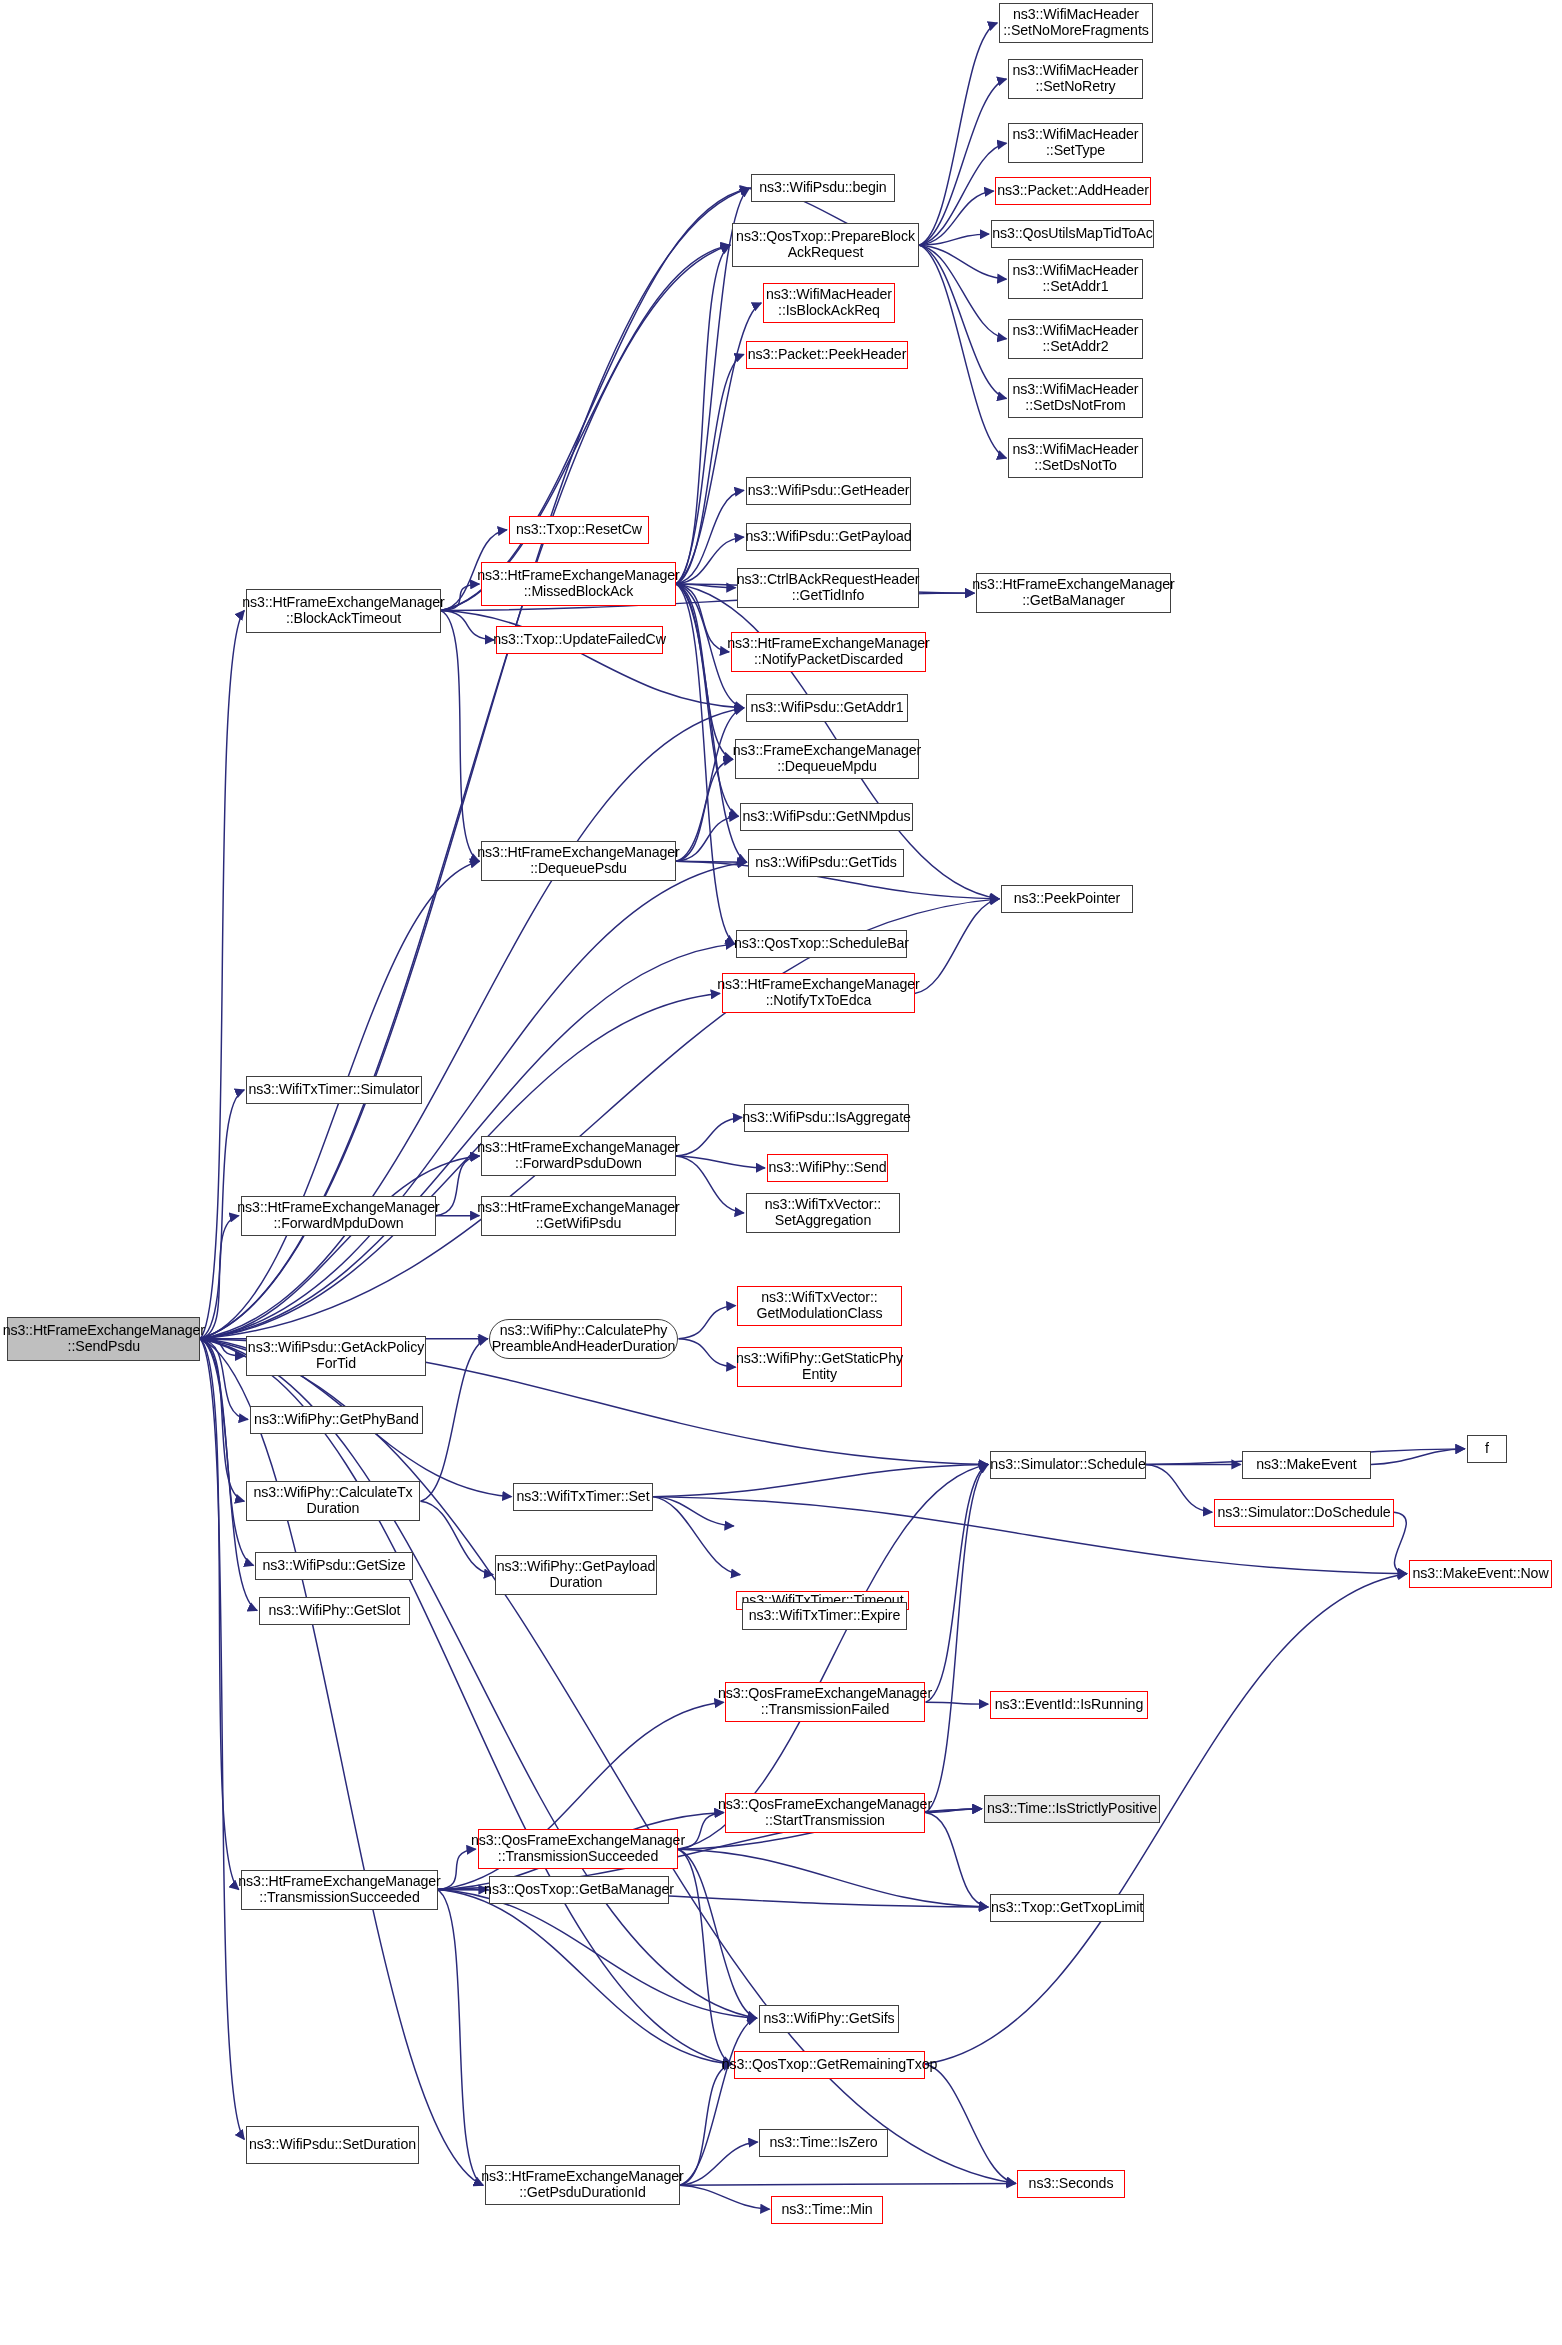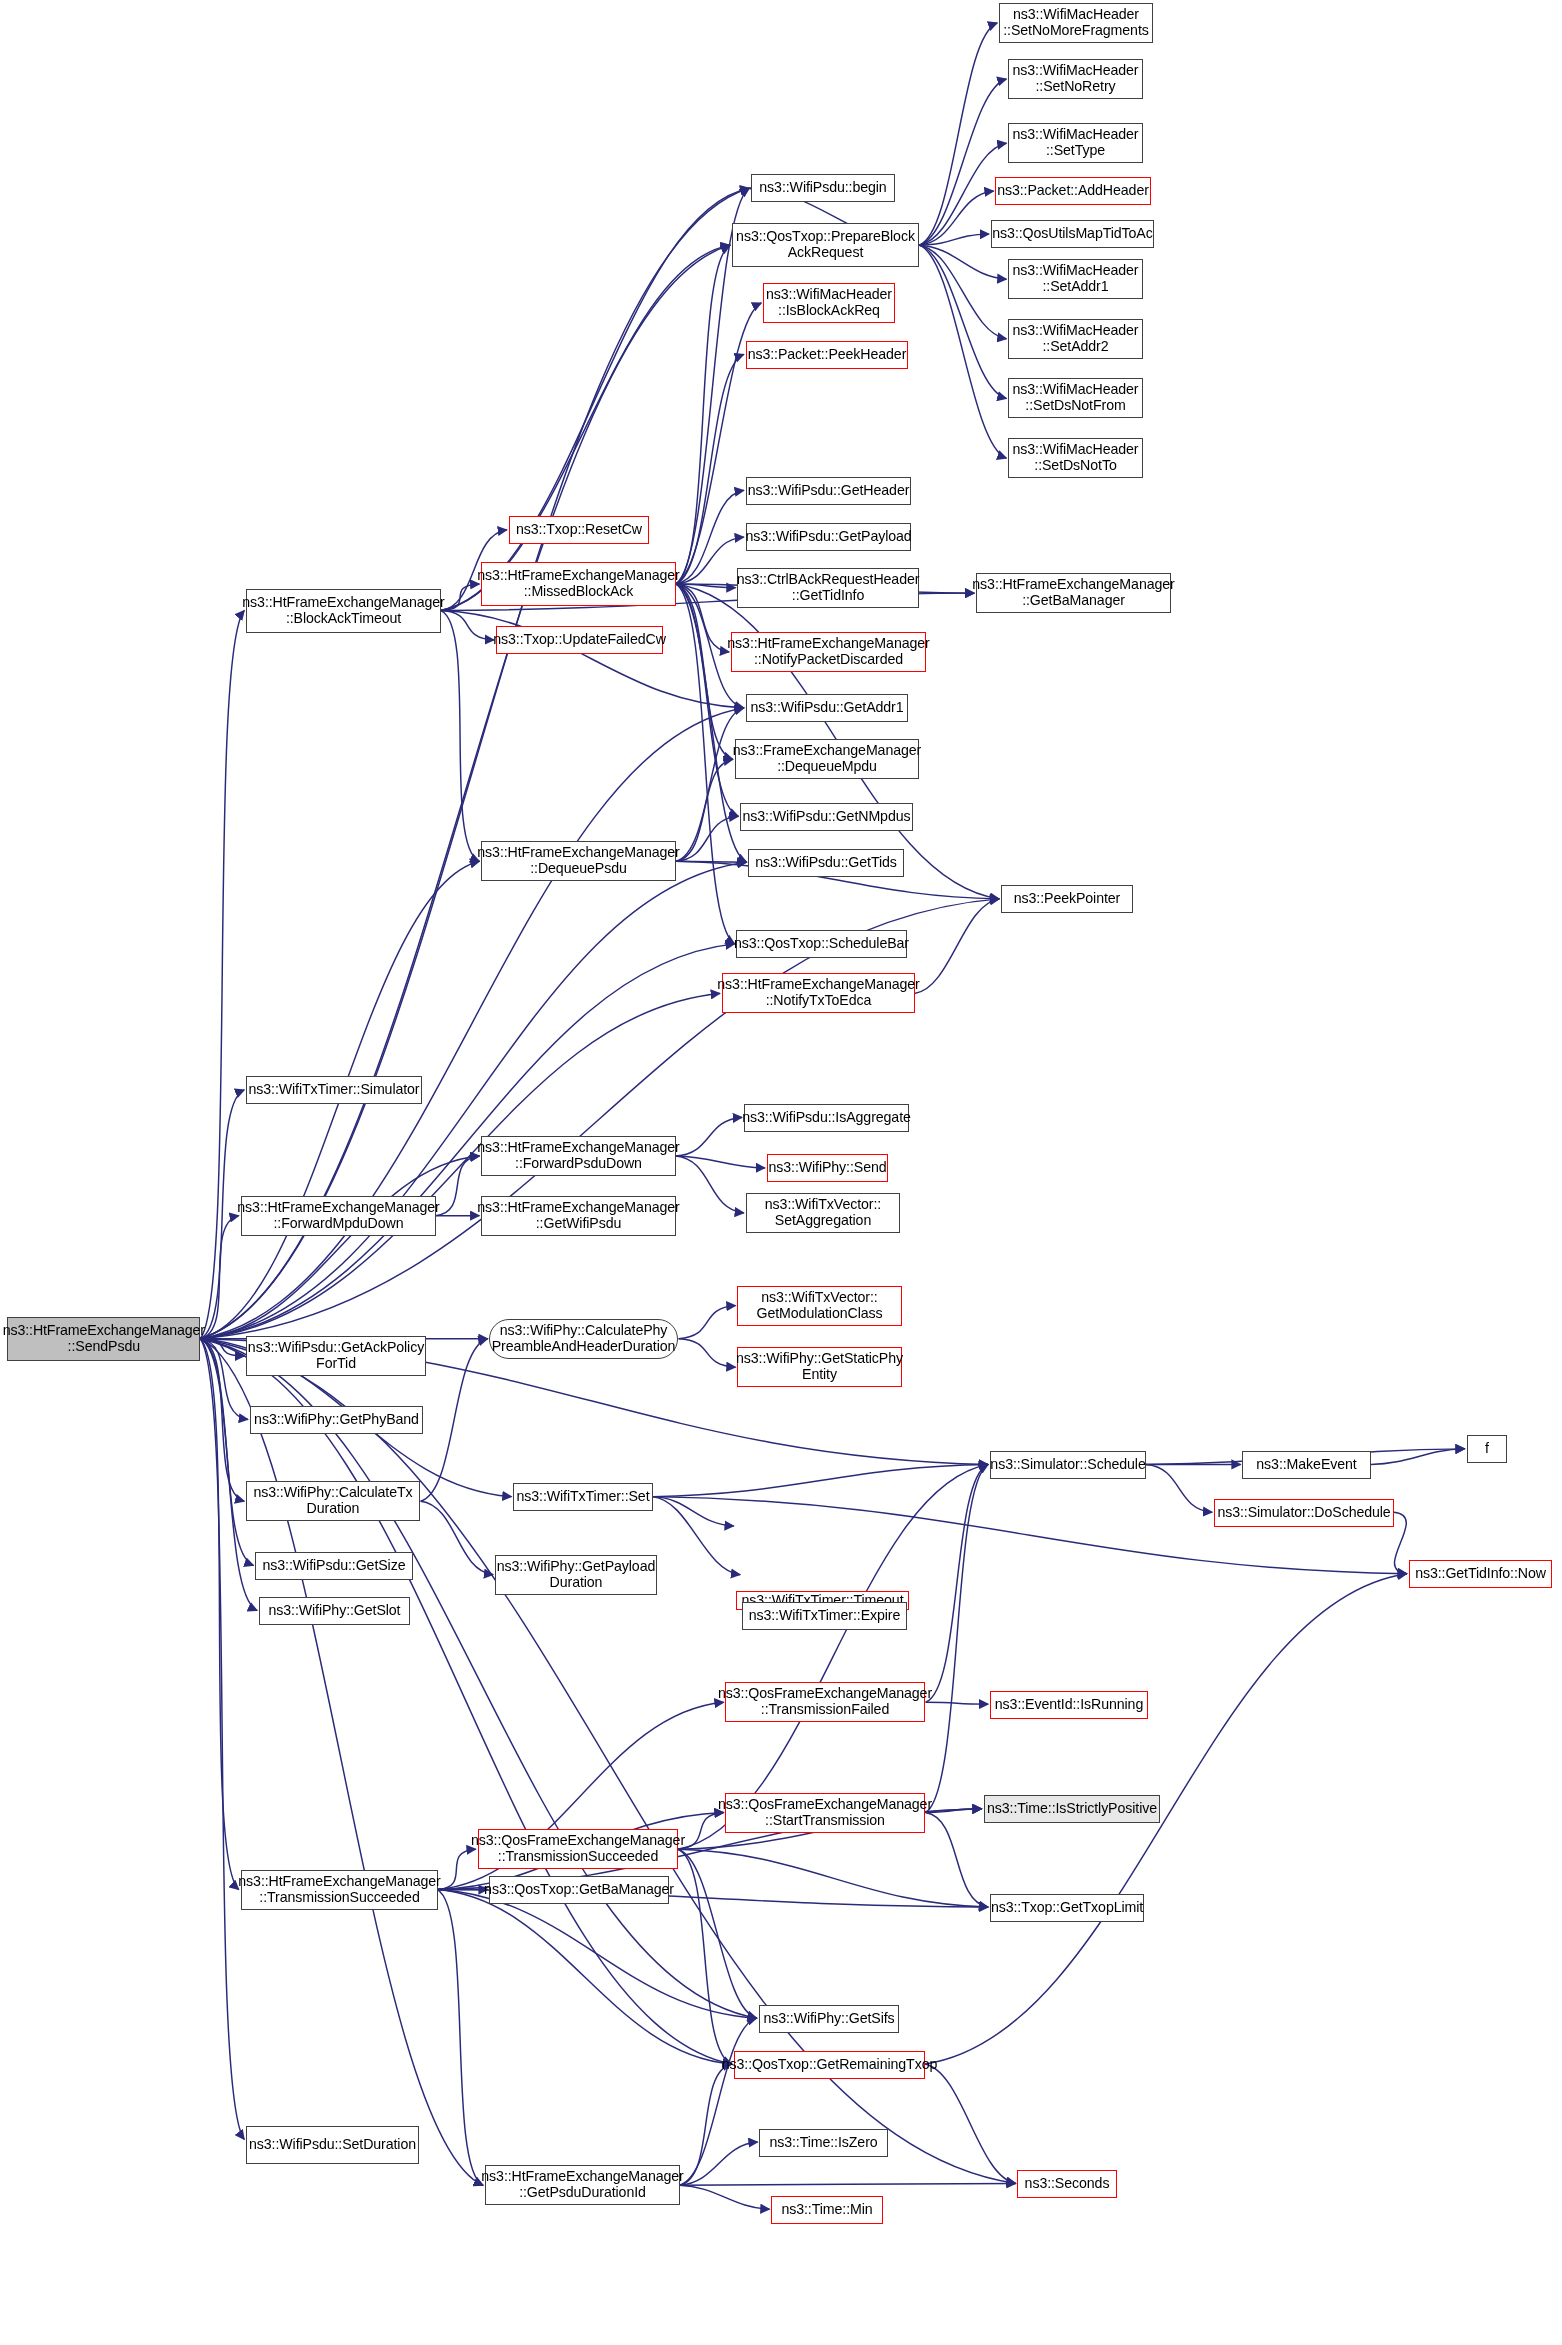--- a/index.html
+++ b/index.html
@@ -239,21 +239,21 @@
 PreambleAndHeaderDuration</div>
       <div class="node" style="left: 250px; top: 1406px; width: 173px; height: 27.5px;">ns3::WifiPhy::GetPhyBand</div>
       <div class="node" style="left: 990px; top: 1451px; width: 156px; height: 27.5px;">ns3::Simulator::Schedule</div>
       <div class="node" style="left: 1242px; top: 1451px; width: 129px; height: 27.5px;">ns3::MakeEvent</div>
       <div class="node" style="left: 1467px; top: 1435px; width: 40px; height: 27.5px;">f</div>
       <div class="node red" style="left: 1214px; top: 1499px; width: 180px; height: 27.5px;">ns3::Simulator::DoSchedule</div>
       <div class="node" style="left: 246px; top: 1481px; width: 174px; height: 40px;">ns3::WifiPhy::CalculateTx
 Duration</div>
       <div class="node" style="left: 513px; top: 1483px; width: 140px; height: 27.5px;">ns3::WifiTxTimer::Set</div>
       <div class="node red" style="left: 736px; top: 1591px; width: 173px; height: 19px;">ns3::WifiTxTimer::Timeout</div>
-      <div class="node red" style="left: 1409px; top: 1560px; width: 143px; height: 27.5px;">ns3::GetTidInfo::Now</div>
+      <div class="node red" style="left: 1409px; top: 1560px; width: 143px; height: 27.5px;">ns3::MakeEvent::Now</div>
       <div class="node" style="left: 255px; top: 1552px; width: 158px; height: 27.5px;">ns3::WifiPsdu::GetSize</div>
       <div class="node" style="left: 742px; top: 1561px; width: 165px; height: 27.5px; margin-top: 41px;">ns3::WifiTxTimer::Expire</div>
       <div class="node" style="left: 495px; top: 1555px; width: 162px; height: 40px;">ns3::WifiPhy::GetPayload
 Duration</div>
       <div class="node" style="left: 259px; top: 1597px; width: 151px; height: 27.5px;">ns3::WifiPhy::GetSlot</div>
       <div class="node red" style="left: 725px; top: 1682px; width: 200px; height: 40px;">ns3::QosFrameExchangeManager
 ::TransmissionFailed</div>
       <div class="node red" style="left: 990px; top: 1691px; width: 158px; height: 27.5px;">ns3::EventId::IsRunning</div>
       <div class="node red" style="left: 725px; top: 1793px; width: 200px; height: 40px;">ns3::QosFrameExchangeManager
 ::StartTransmission</div>
@@ -263,17 +263,17 @@
       <div class="node" style="left: 241px; top: 1870px; width: 197px; height: 40px;">ns3::HtFrameExchangeManager
 ::TransmissionSucceeded</div>
       <div class="node" style="left: 489px; top: 1876px; width: 180px; height: 27.5px;">ns3::QosTxop::GetBaManager</div>
       <div class="node" style="left: 990px; top: 1894px; width: 154px; height: 27.5px;">ns3::Txop::GetTxopLimit</div>
       <div class="node" style="left: 759px; top: 2005px; width: 140px; height: 27.5px;">ns3::WifiPhy::GetSifs</div>
       <div class="node red" style="left: 734px; top: 2051px; width: 191px; height: 27.5px;">ns3::QosTxop::GetRemainingTxop</div>
       <div class="node" style="left: 246px; top: 2126px; width: 173px; height: 38px;">ns3::WifiPsdu::SetDuration</div>
       <div class="node" style="left: 759px; top: 2129px; width: 129px; height: 27.5px;">ns3::Time::IsZero</div>
       <div class="node" style="left: 485px; top: 2165px; width: 195px; height: 40px;">ns3::HtFrameExchangeManager
 ::GetPsduDurationId</div>
-      <div class="node red" style="left: 1017px; top: 2170px; width: 100px; height: 27.5px;">ns3::Seconds</div>
+      <div class="node red" style="left: 1017px; top: 2170px; width: 108px; height: 27.5px;">ns3::Seconds</div>
       <div class="node red" style="left: 771px; top: 2196px; width: 112px; height: 27.5px;">ns3::Time::Min</div>
     </div>
 </div>
 
 
 </body></html>

